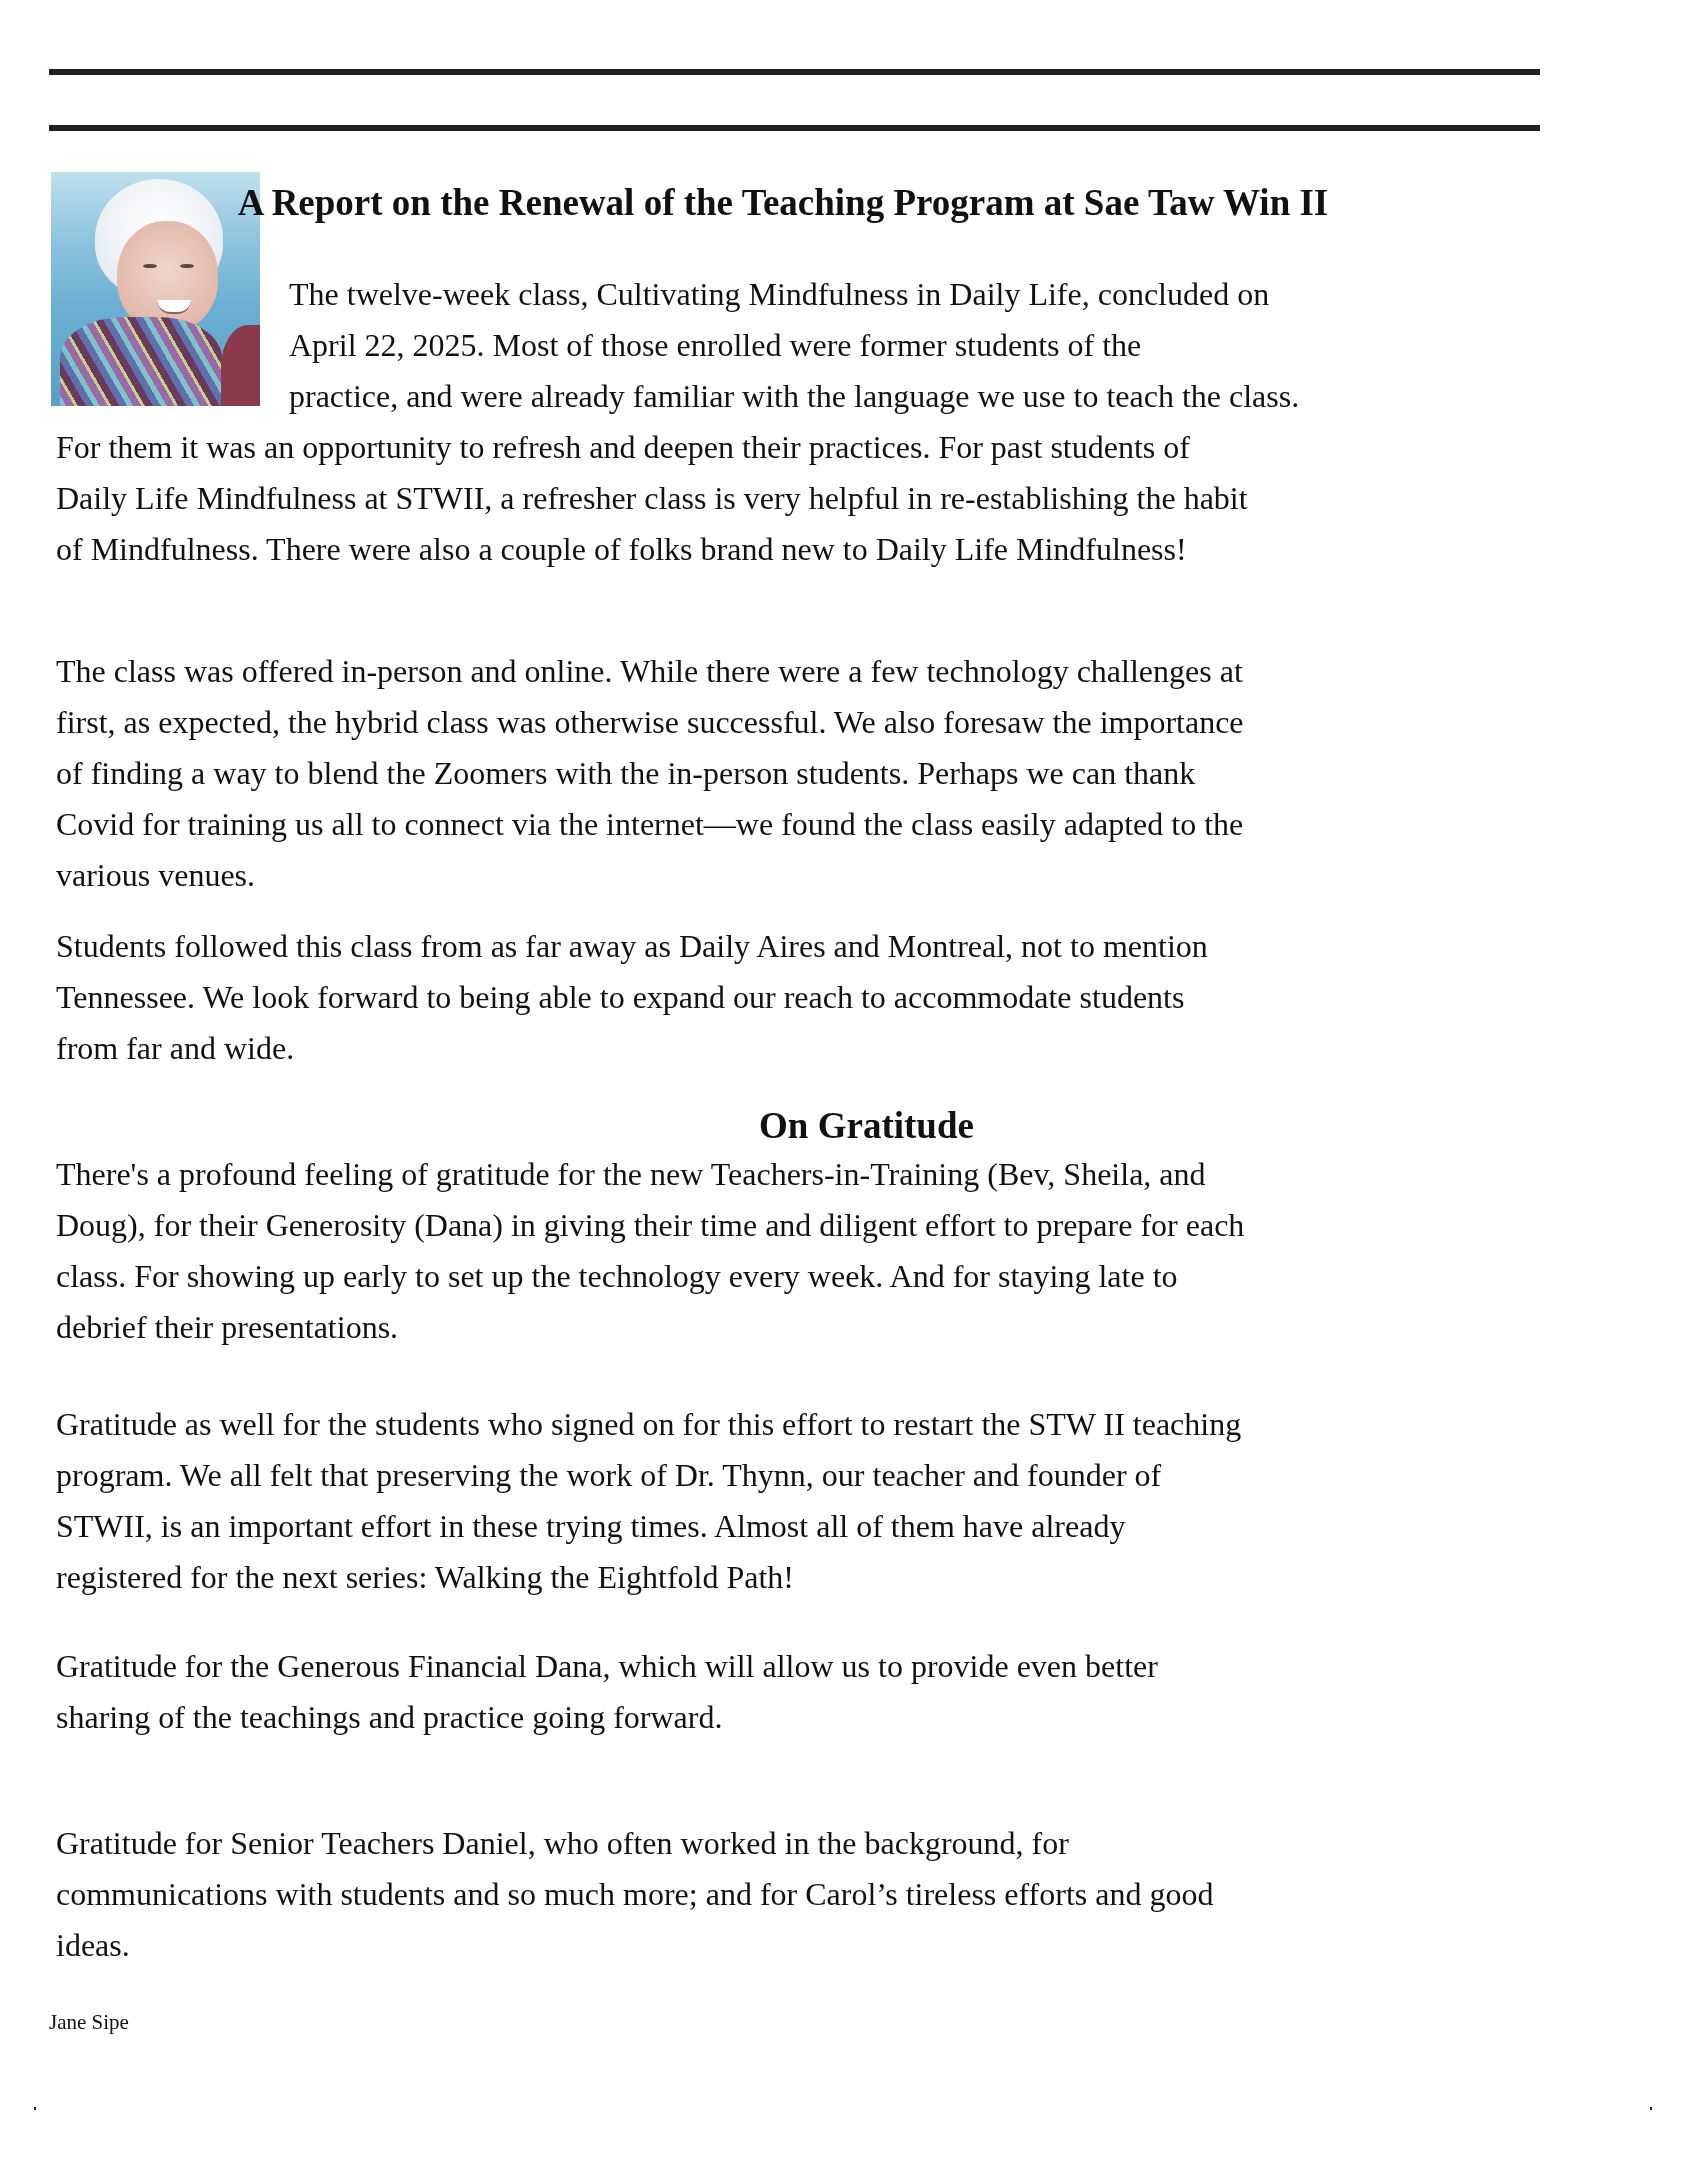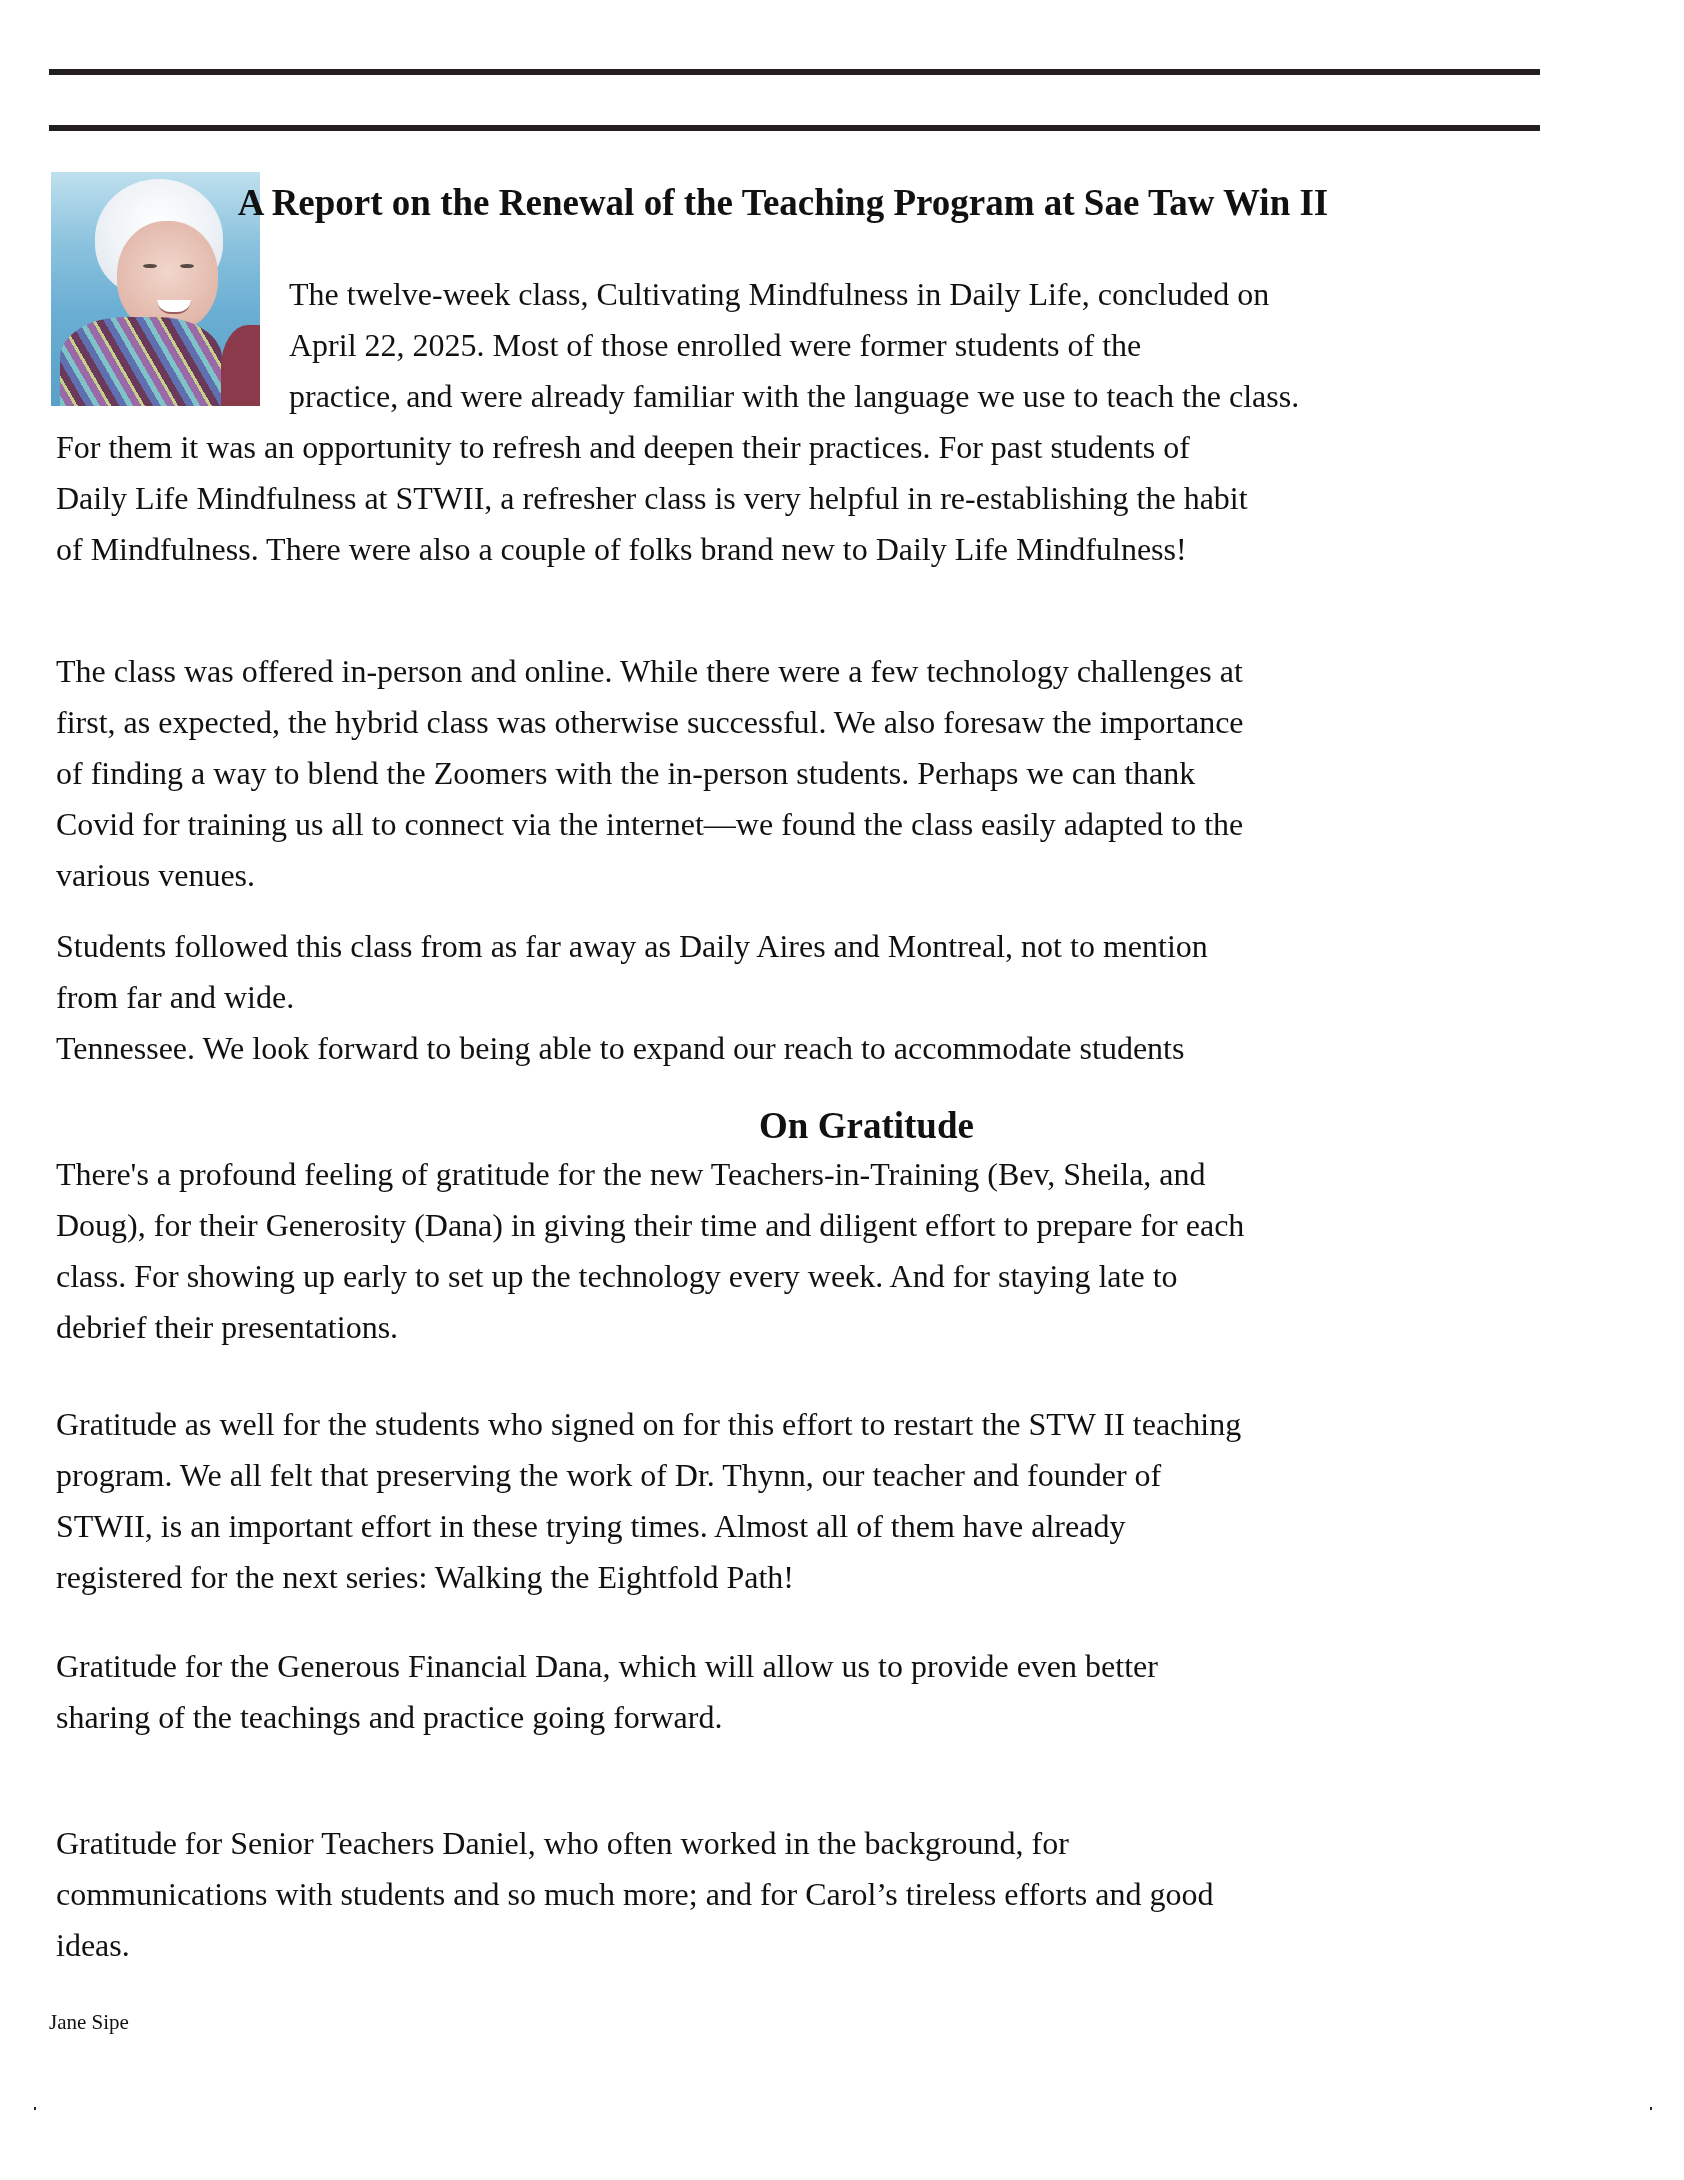--- a/index.html
+++ b/index.html
@@ -73,22 +73,22 @@
 <div class="para" style="top:614px;margin-top:32px;">
   <span class="line">The class was offered in-person and online. While there were a few technology challenges at</span>
   <span class="line">first, as expected, the hybrid class was otherwise successful. We also foresaw the importance</span>
   <span class="line">of finding a way to blend the Zoomers with the in-person students. Perhaps we can thank</span>
   <span class="line">Covid for training us all to connect via the internet—we found the class easily adapted to the</span>
   <span class="line">various venues.</span>
 </div>
 
 <div class="para" style="top:921px;">
   <span class="line">Students followed this class from as far away as Daily Aires and Montreal, not to mention</span>
+  <span class="line">Tennessee. We look forward to being able to expand our reach to accommodate students</span>
   <span class="line">from far and wide.</span>
-  <span class="line">Tennessee. We look forward to being able to expand our reach to accommodate students</span>
 </div>
 
 <div class="heading" style="top:1100px;">On Gratitude</div>
 
 <div class="para" style="top:1149px;">
   <span class="line">There's a profound feeling of gratitude for the new Teachers-in-Training (Bev, Sheila, and</span>
   <span class="line">Doug), for their Generosity (Dana) in giving their time and diligent effort to prepare for each</span>
   <span class="line">class. For showing up early to set up the technology every week. And for staying late to</span>
   <span class="line">debrief their presentations.</span>
 </div>

